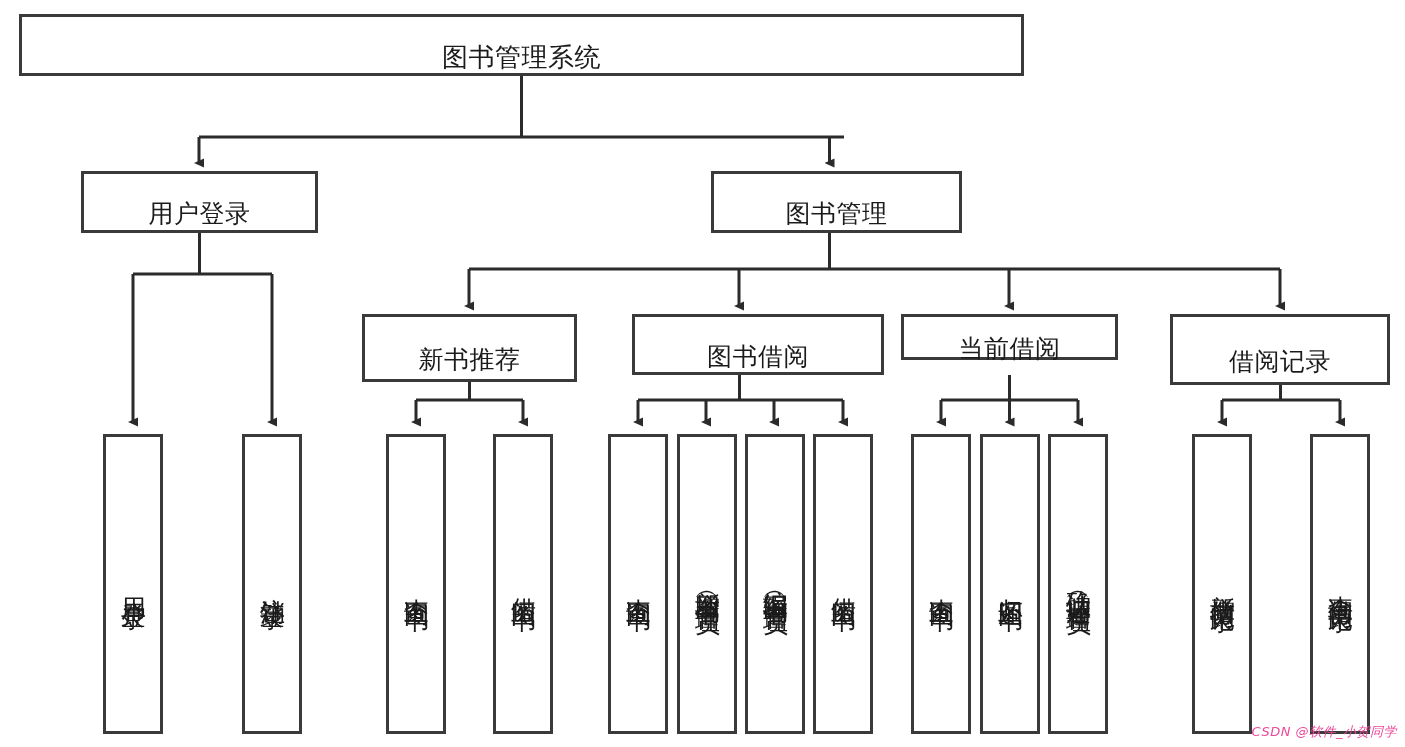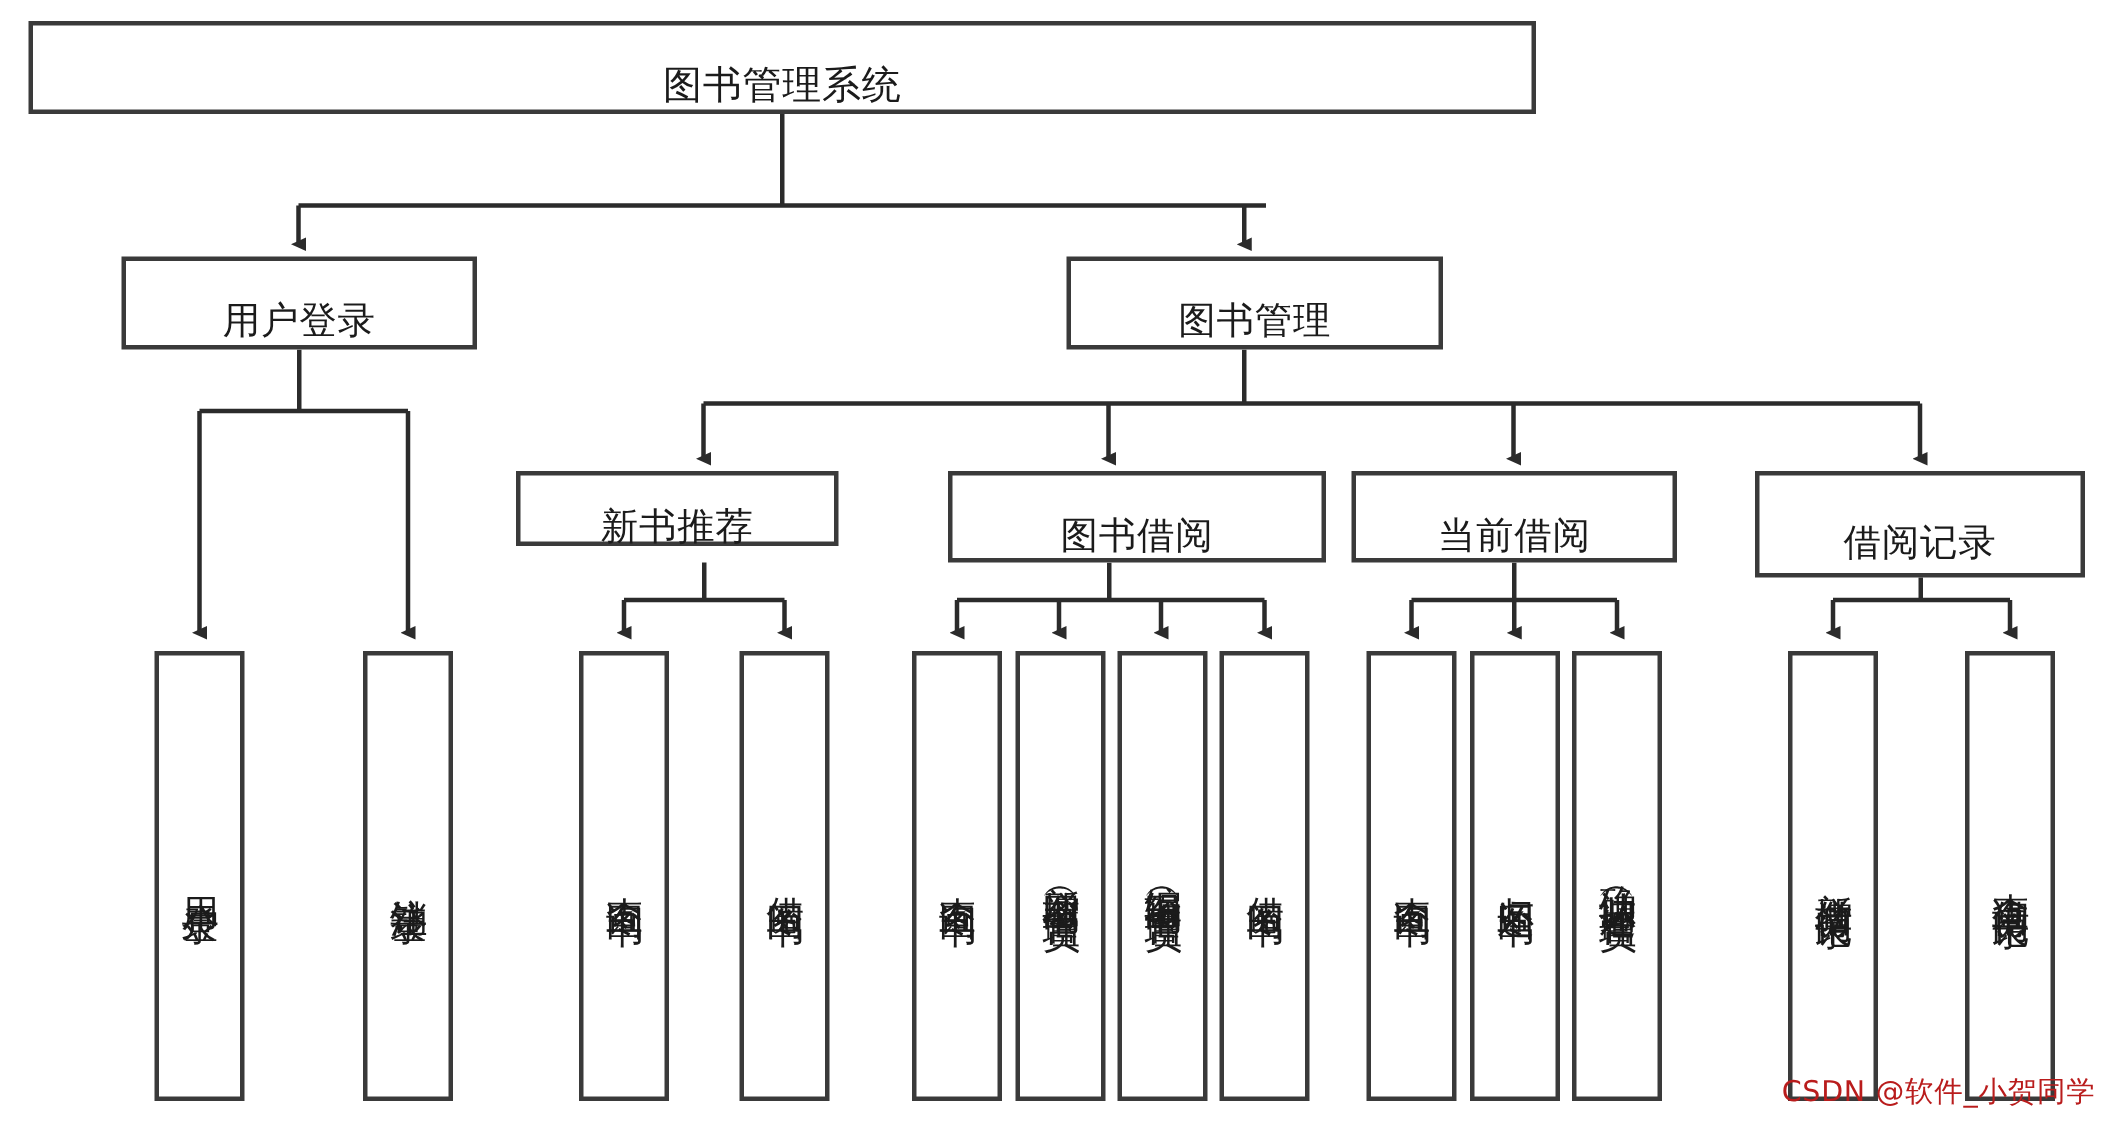--- a/index.html
+++ b/index.html
@@ -64,26 +64,27 @@
     font-size: 25px;
     line-height: 1.12;
     letter-spacing: 3px;
     white-space: normal;
     max-height: 100%;
   }
   .watermark {
     position: absolute;
     right: 8px;
     bottom: 6px;
-    font-size: 19px;
-    color: #b91c1c;
+    font-size: 13px;
+    color: #ec4899;
     letter-spacing: 0.5px;
     z-index: 5;
     white-space: nowrap;
     font-family: "DejaVu Sans", "Liberation Sans", sans-serif;
+    font-style: italic;
   }
 </style>
 </head>
 <body>
 
 <div id="canvas">
 
   <svg id="edges" viewBox="0 0 1405 747" xmlns="http://www.w3.org/2000/svg">
     <defs>
       <marker id="arrow" markerWidth="10" markerHeight="10" refX="5.2" refY="5" orient="auto" markerUnits="userSpaceOnUse">
@@ -141,29 +142,29 @@
   </div>
 
   <div class="node h" style="left:81px; top:171px; width:237px; height:62px;">
     <span class="label">用户登录</span>
   </div>
 
   <div class="node h" style="left:711px; top:171px; width:251px; height:62px;">
     <span class="label">图书管理</span>
   </div>
 
-  <div class="node h" style="left:344px; top:314px; width:215px; height:50px;">
+  <div class="node h" style="left:362px; top:314px; width:215px; height:68px;font-family:Liberation Serif, serif;">
     <span class="label">新书推荐</span>
   </div>
 
   <div class="node h" style="left:632px; top:314px; width:252px; height:61px;">
     <span class="label">图书借阅</span>
   </div>
 
-  <div class="node h" style="left:901px; top:314px; width:217px; height:61px;">
+  <div class="node h" style="left:901px; top:314px; width:217px; height:46px;">
     <span class="label">当前借阅</span>
   </div>
 
   <div class="node h" style="left:1170px; top:314px; width:220px; height:71px;">
     <span class="label">借阅记录</span>
   </div>
 
   <div class="node v" style="left:103px; top:434px; width:60px; height:300px;">
     <span class="label">用户登录</span>
   </div>

